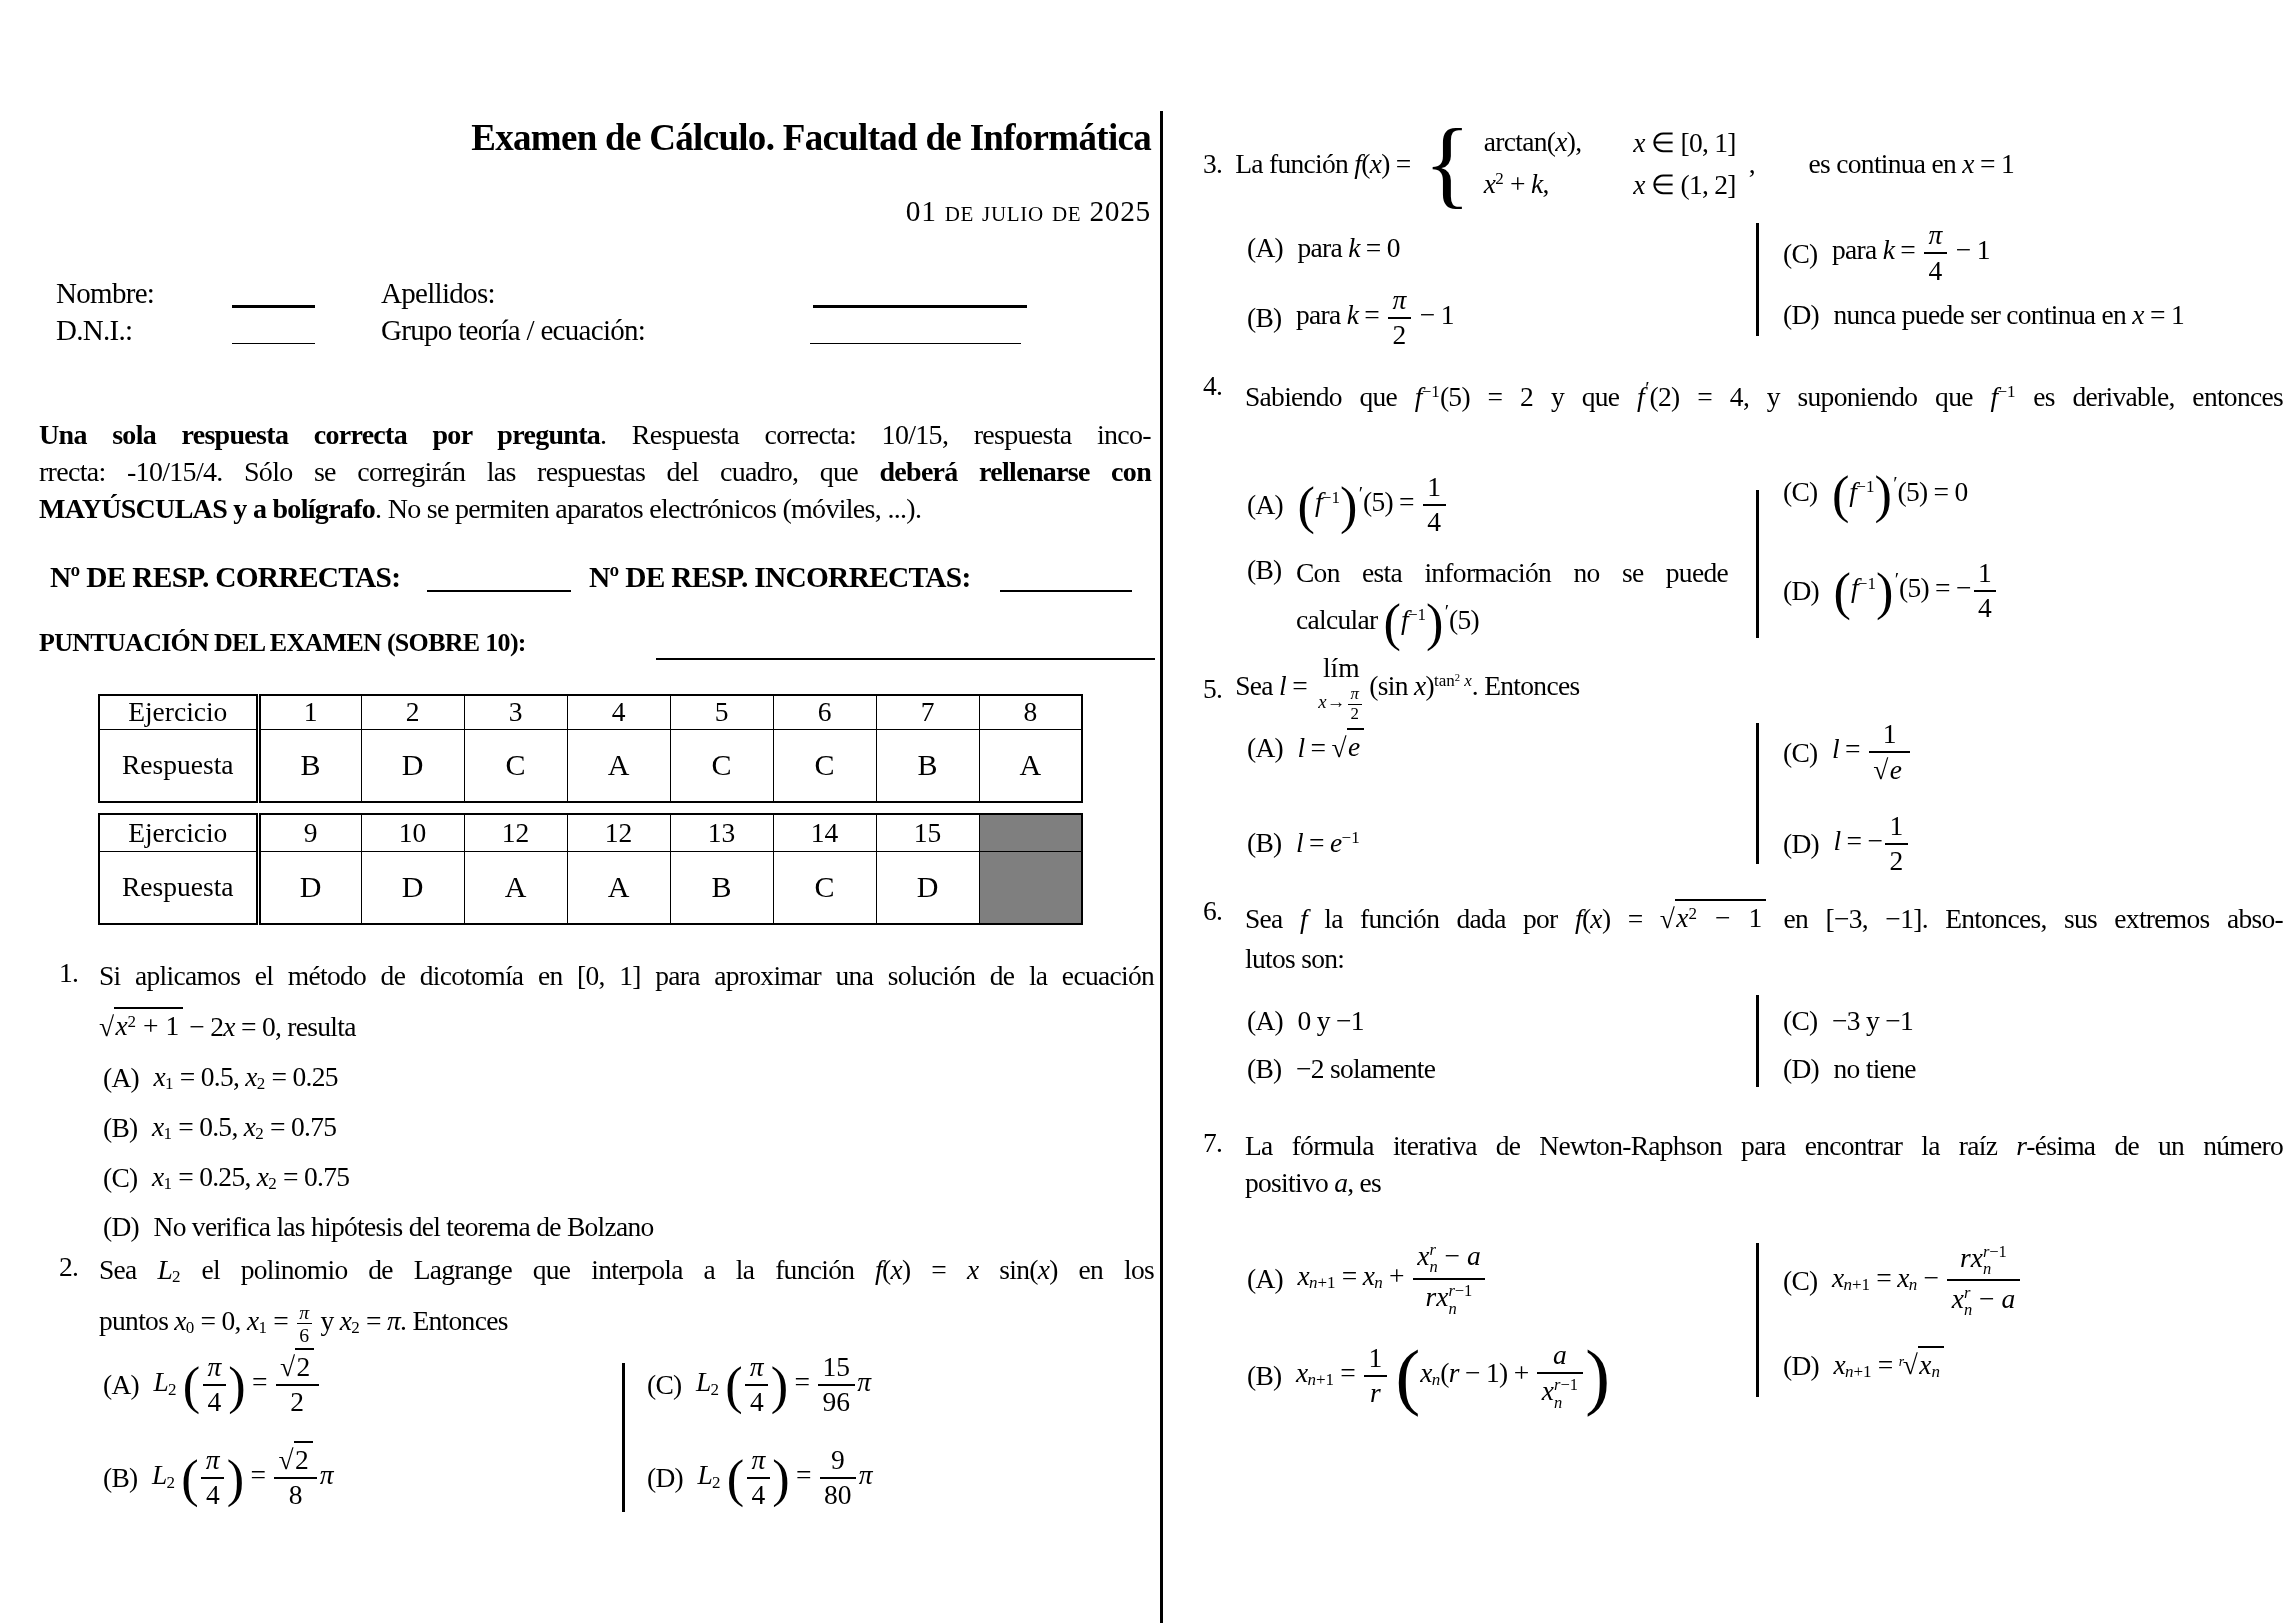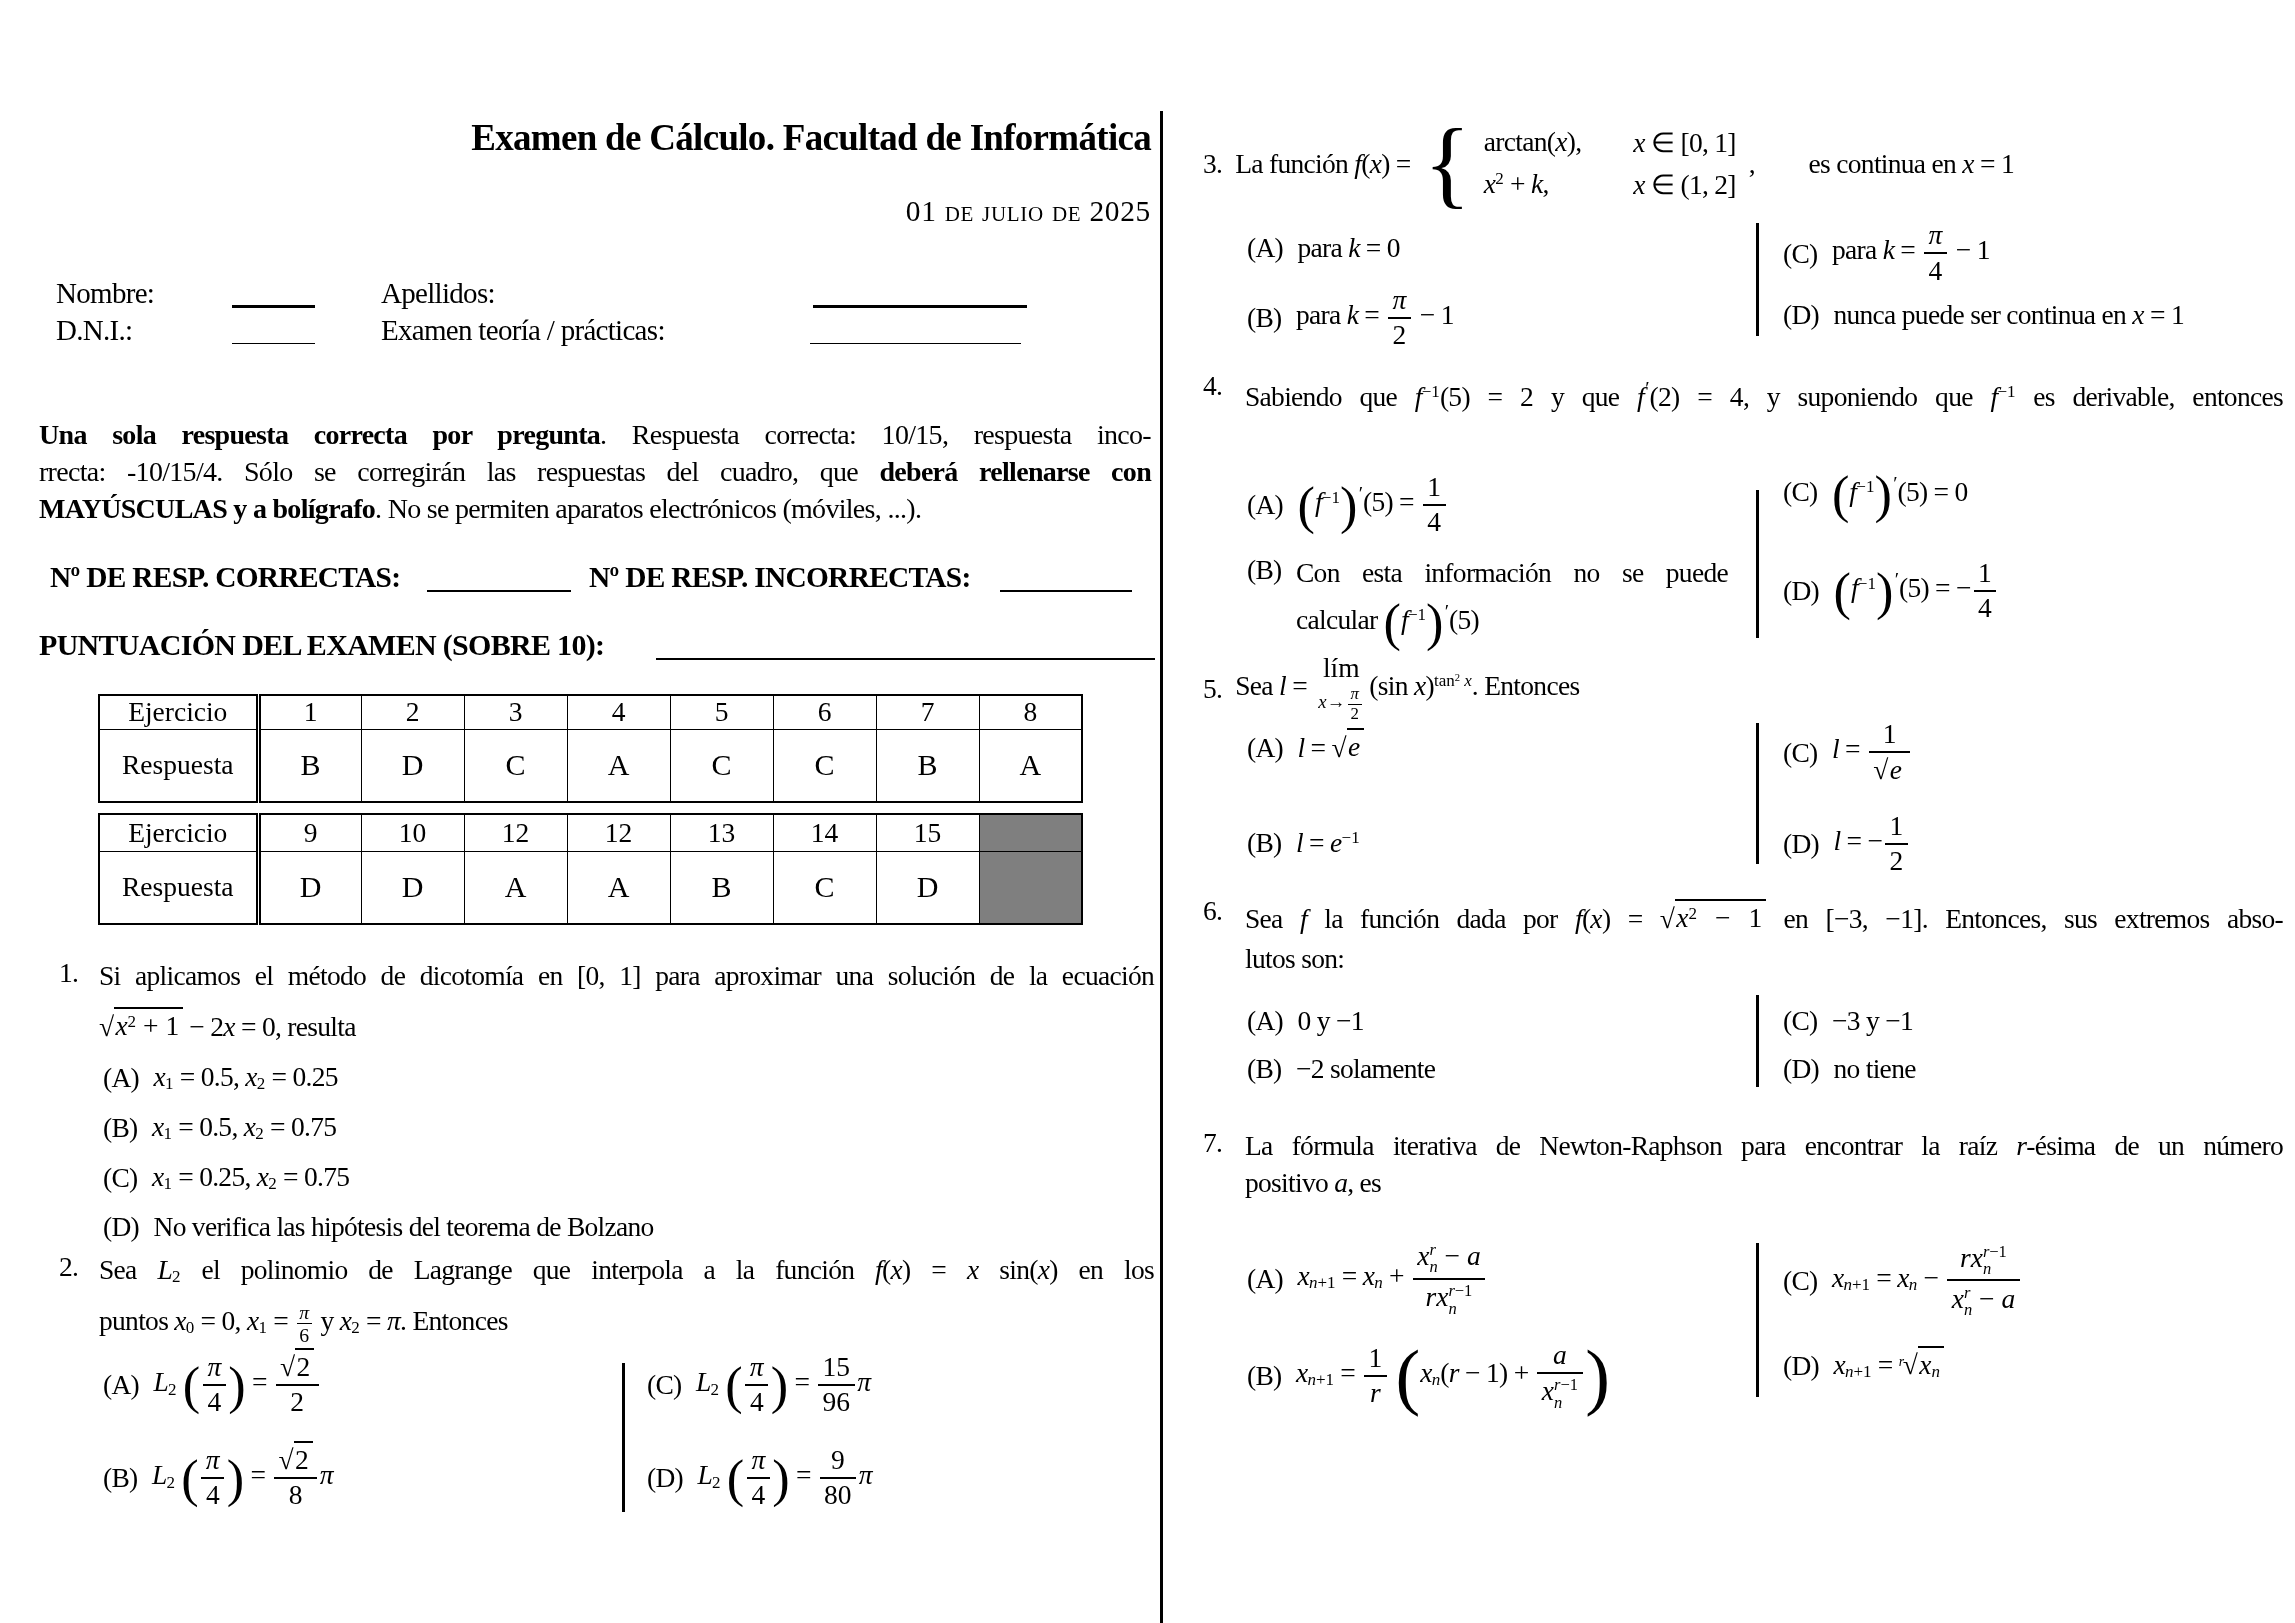--- a/index.html
+++ b/index.html
@@ -63,34 +63,34 @@
 
   <div class="abs center bold" style="left:39px;top:116px;width:1112px;font-size:37px;">Examen de Cálculo. Facultad de Informática</div>
   <div class="abs center" style="left:39px;top:195px;width:1112px;font-size:29.4px;font-variant:small-caps;letter-spacing:0.7px;">01 de julio de 2025</div>
 
   <div class="abs" style="left:56px;top:277px;font-size:29px;">Nombre:</div>
   <div class="bline" style="left:232px;top:305px;width:83px;height:2.6px;"></div>
   <div class="abs" style="left:381px;top:277px;font-size:29px;">Apellidos:</div>
   <div class="bline" style="left:813px;top:305px;width:214px;height:2.6px;"></div>
   <div class="abs" style="left:56px;top:314px;font-size:29px;">D.N.I.:</div>
   <div class="bline" style="left:232px;top:343px;width:83px;height:1.3px;"></div>
-  <div class="abs" style="left:381px;top:314px;font-size:29px;">Examen teoría / prácticas:</div>
+  <div class="abs" style="left:381px;top:314px;font-size:29px;">Grupo teoría / ecuación:</div>
   <div class="bline" style="left:810px;top:343px;width:211px;height:1.3px;"></div>
 
   <div class="abs" style="left:39px;top:416px;width:1112px;font-size:28px;line-height:37px;">
     <div class="just"><b>Una sola respuesta correcta por pregunta</b>. Respuesta correcta: 10/15, respuesta inco-</div>
     <div class="just">rrecta: -10/15/4. Sólo se corregirán las respuestas del cuadro, que <b>deberá rellenarse con</b></div>
     <div><b>MAYÚSCULAS y a bolígrafo</b>. No se permiten aparatos electrónicos (móviles, ...).</div>
   </div>
 
   <div class="abs bold" style="left:50px;top:561px;font-size:29.4px;text-align:center;">Nº DE RESP. CORRECTAS:</div>
   <div class="bline" style="left:427px;top:590px;width:144px;height:2px;"></div>
   <div class="abs bold" style="left:589px;top:561px;font-size:29.4px;">Nº DE RESP. INCORRECTAS:</div>
   <div class="bline" style="left:1000px;top:590px;width:132px;height:2px;"></div>
-  <div class="abs bold" style="left:39px;top:628px;font-size:30px;">PUNTUACIÓN DEL EXAMEN (SOBRE 10):</div>
+  <div class="abs bold" style="left:39px;top:628px;font-size:26px;">PUNTUACIÓN DEL EXAMEN (SOBRE 10):</div>
   <div class="bline" style="left:656px;top:658px;width:499px;height:2px;"></div>
 
   <table class="anstab" style="left:98px;top:694px;">
     <colgroup>
         <col style="width:159px;">
         <col style="width:103px;">
         <col style="width:103px;">
         <col style="width:103px;">
         <col style="width:103px;">
         <col style="width:103px;">

